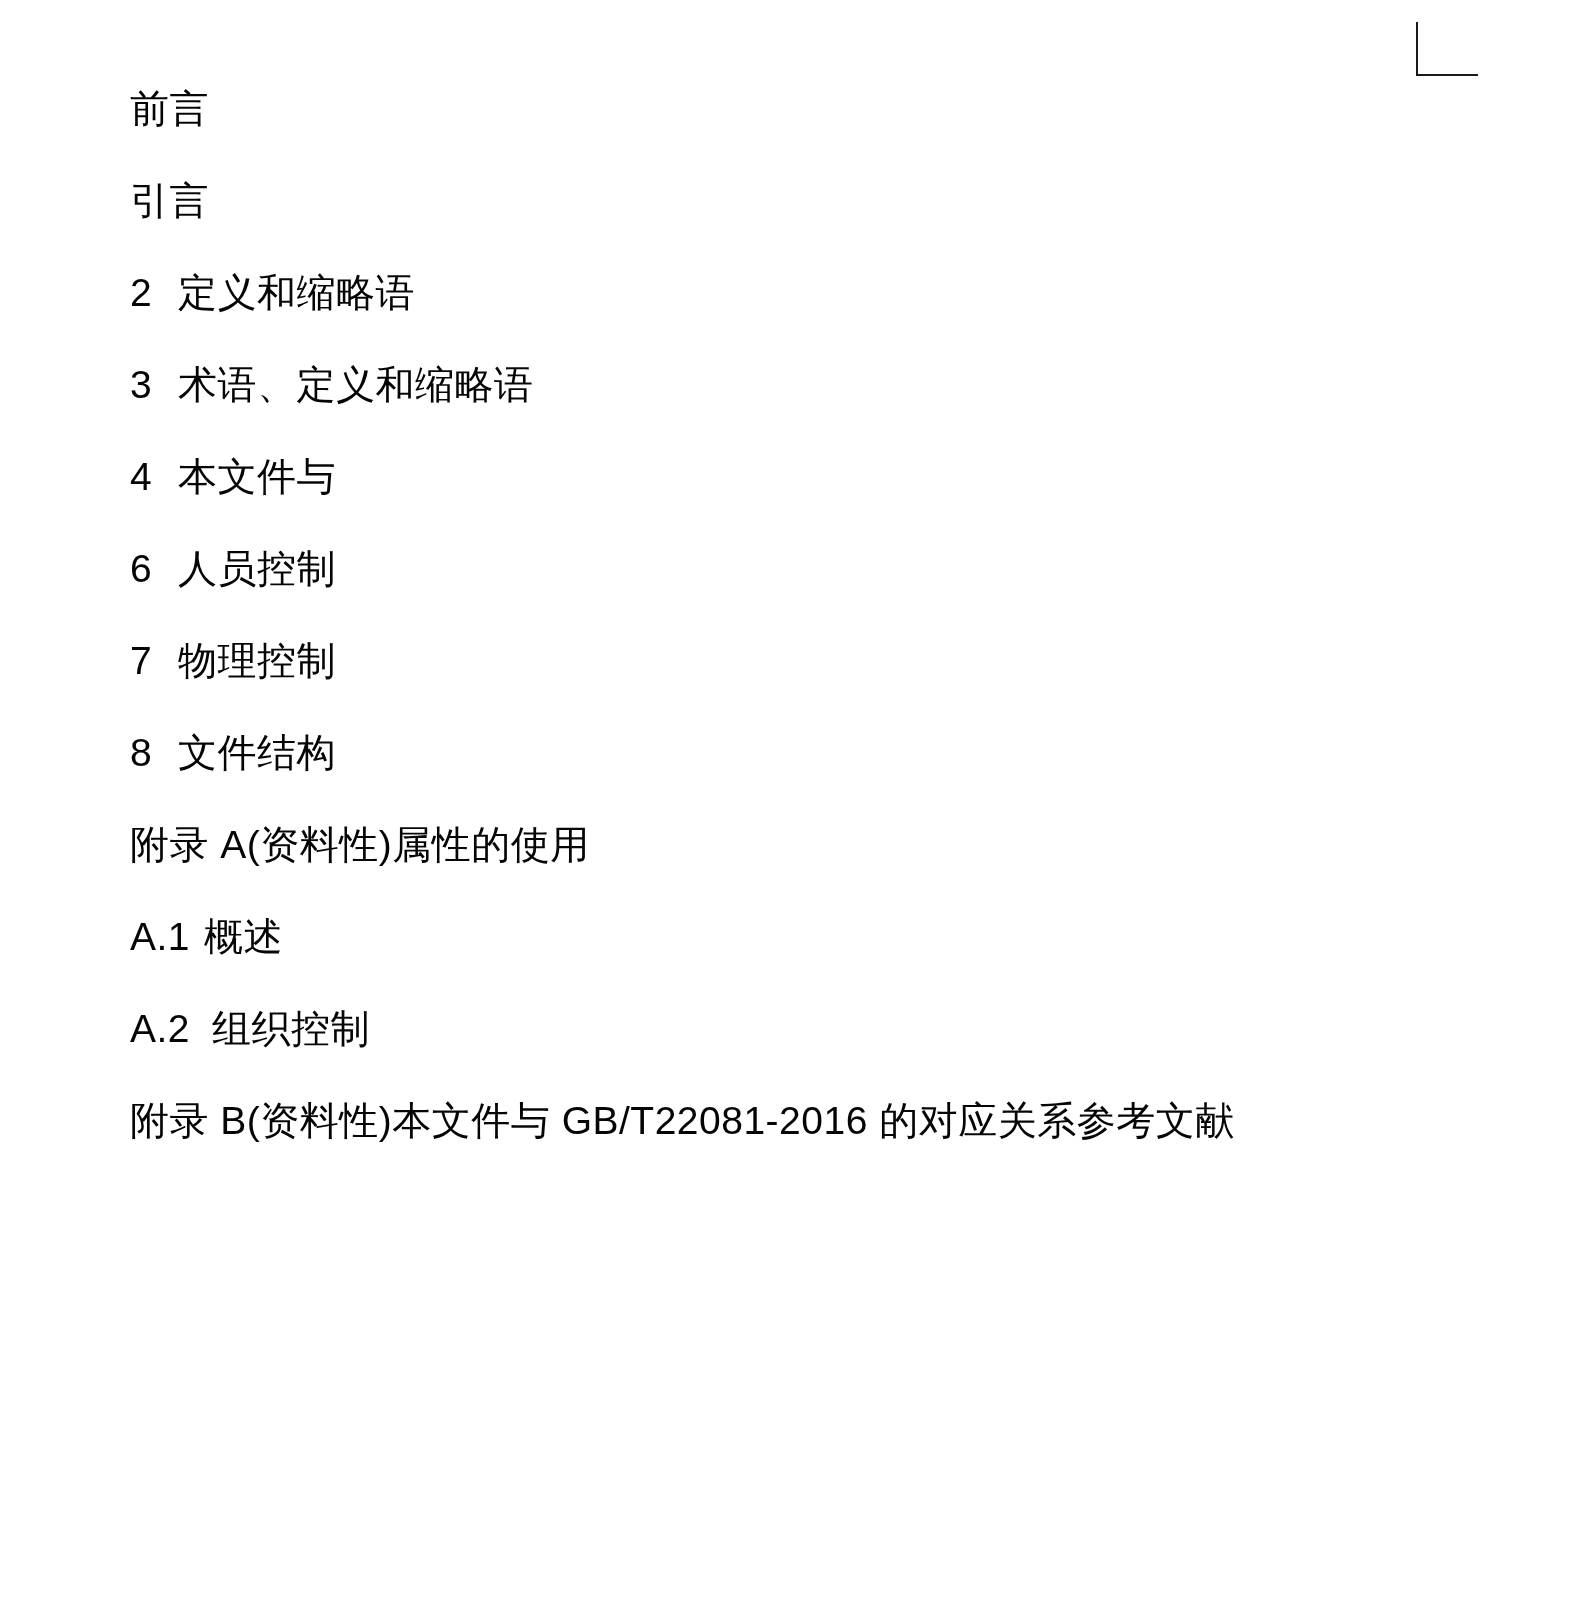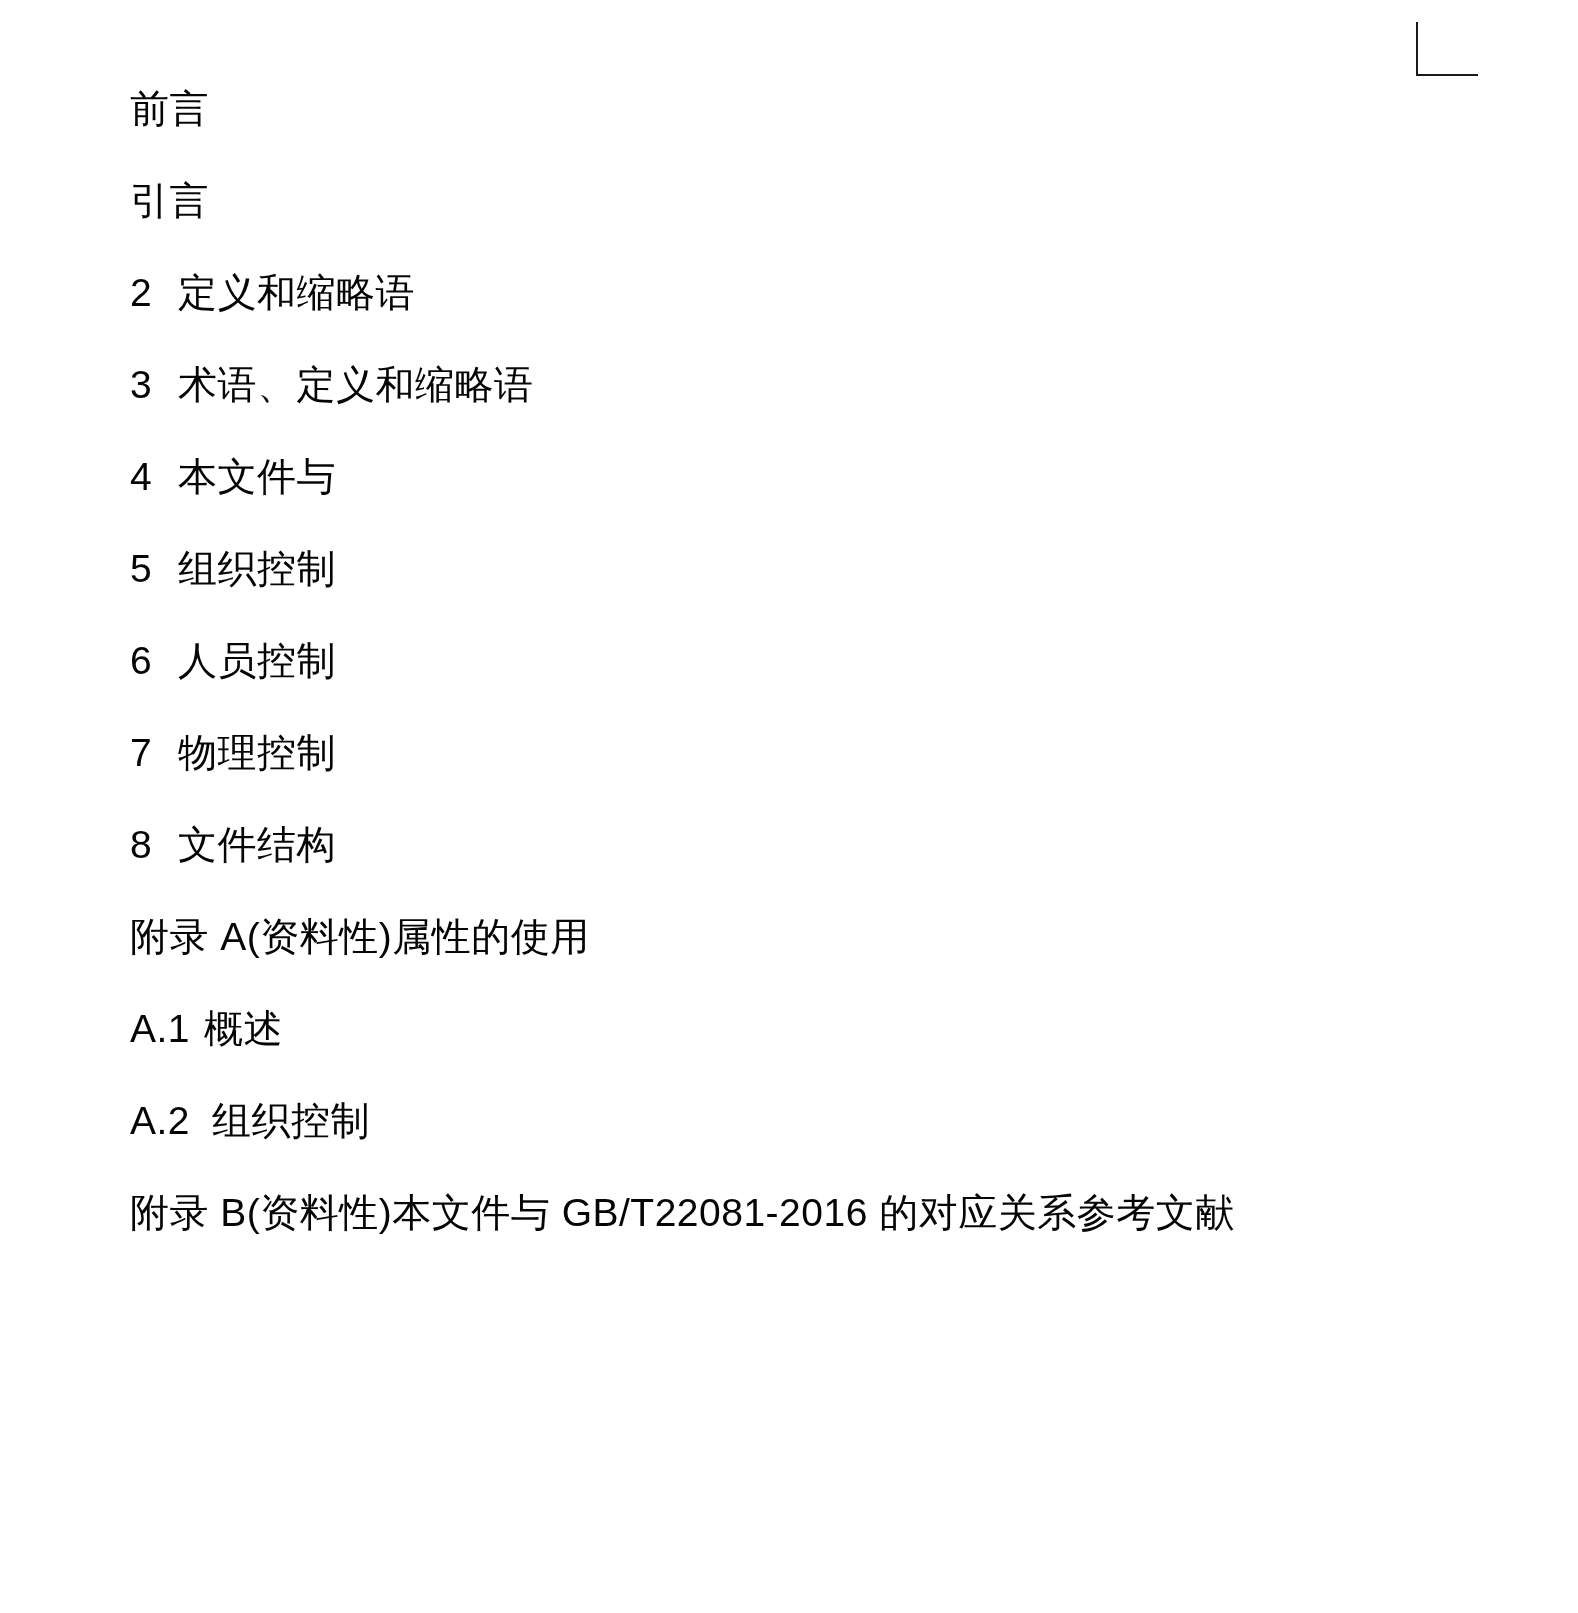--- a/index.html
+++ b/index.html
@@ -84,23 +84,20 @@
     </div>
 
     <div class="toc-entry num">
       <span class="num-label">3</span><span class="gap-sm"></span><span>术语、定义和缩略语</span>
     </div>
 
     <div class="toc-entry num">
       <span class="num-label">4</span><span class="gap-sm"></span><span>本文件与</span>
     </div>
 
-    <div class="toc-entry num">
-      <span class="num-label">5</span><span class="gap-sm"></span><span>组织控制</span>
-    </div>
 
     <div class="toc-entry num">
       <span class="num-label">6</span><span class="gap-sm"></span><span>人员控制</span>
     </div>
 
     <div class="toc-entry num">
       <span class="num-label">7</span><span class="gap-sm"></span><span>物理控制</span>
     </div>
 
     <div class="toc-entry num">

